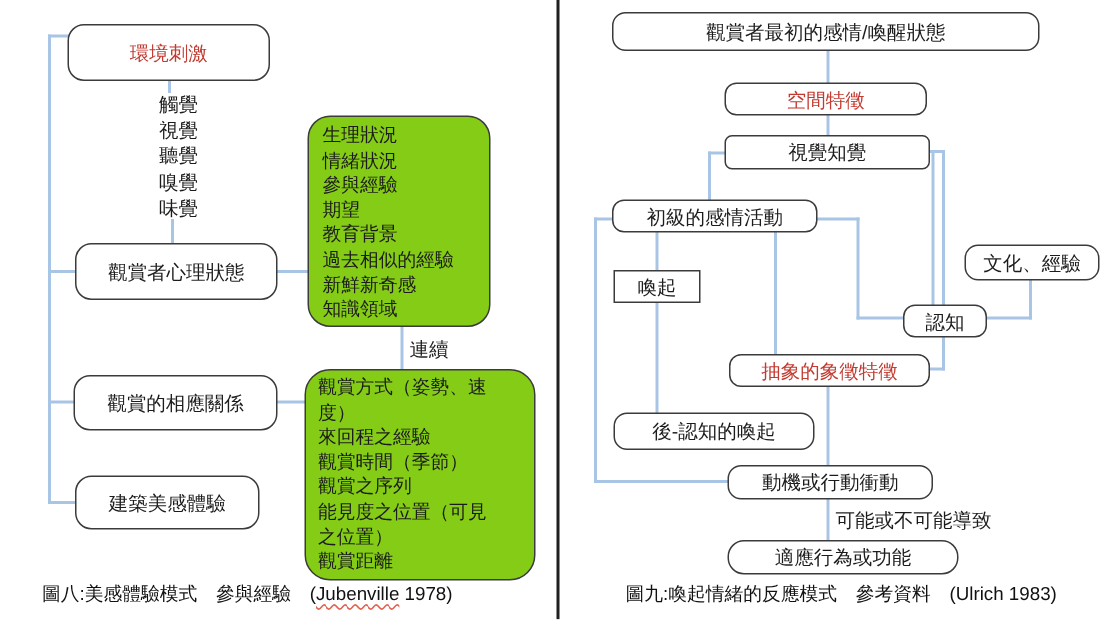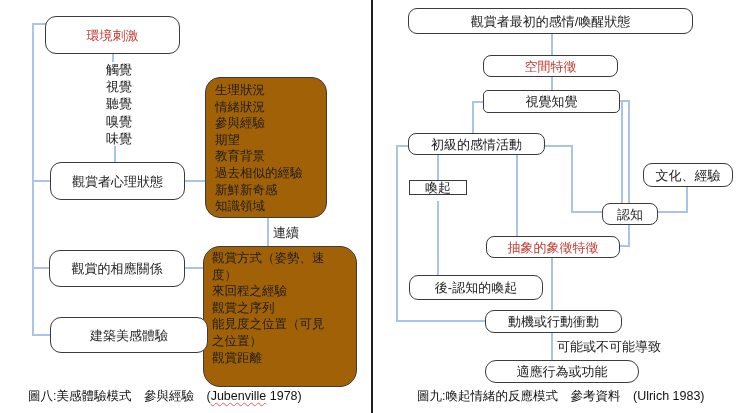--- a/index.html
+++ b/index.html
@@ -16,21 +16,21 @@
   }
   .node{
     position:absolute;box-sizing:border-box;
     border:1.6px solid var(--border);border-radius:9px;background:#fff;
     display:flex;align-items:center;justify-content:center;
     font-size:13px;line-height:1;white-space:nowrap;
   }
   .node .red{color:var(--red);}
   .panel{
     position:absolute;box-sizing:border-box;
-    border:1.6px solid var(--border);border-radius:15px;background:#a16207;
+    border:1.6px solid var(--border);border-radius:15px;background:#84cc16;
     font-size:12.5px;line-height:16.6px;
   }
   .panel > div{white-space:normal;}
   .list{
     position:absolute;font-size:13px;line-height:17.2px;text-align:center;
   }
   .floating-label{
     position:absolute;font-size:13px;line-height:1;white-space:nowrap;
   }
   .line{position:absolute;background:var(--line);}
@@ -93,26 +93,27 @@
 
   <div class="floating-label" style="left:273px;top:226px;">連續</div>
 
   <div class="node" style="left:49px;top:250px;width:136px;height:37px;border-radius:11px;">
     <span>觀賞的相應關係</span>
   </div>
 
   <div class="panel" style="left:203px;top:246px;width:154px;height:141px;padding:3px 26px 0 8px;border-radius:17px;">
       <div>觀賞方式（姿勢、速度）</div>
       <div>來回程之經驗</div>
+      <div>觀賞時間（季節）</div>
       <div>觀賞之序列</div>
       <div>能見度之位置（可見之位置）</div>
       <div>觀賞距離</div>
     </div>
 
-  <div class="node" style="left:50px;top:317px;width:158px;height:36px;border-radius:11px;">
+  <div class="node" style="left:50px;top:317px;width:123px;height:36px;border-radius:11px;">
     <span>建築美感體驗</span>
   </div>
 
   <div class="caption" style="left:28px;top:389px;">
     <span>圖八:美感體驗模式　參與經驗　</span><span>(</span><span class="wavy">Jubenville</span><span> 1978)</span>
   </div>
 
   <div class="divider" style="left:371px;top:0;width:2px;height:413px;"></div>
 
   <div class="line v" style="left:551px;top:32px;height:24px;"></div>
@@ -147,21 +148,21 @@
   </div>
 
   <div class="node" style="left:483px;top:90px;width:137px;height:23px;border-radius:5px;">
     <span>視覺知覺</span>
   </div>
 
   <div class="node" style="left:408px;top:133px;width:137px;height:22px;border-radius:8px;">
     <span>初級的感情活動</span>
   </div>
 
-  <div class="node" style="left:409px;top:180px;width:58px;height:15px;border-radius:0;">
+  <div class="node" style="left:409px;top:180px;width:58px;height:22px;border-radius:0;">
     <span>喚起</span>
   </div>
 
   <div class="node" style="left:643px;top:163px;width:90px;height:24px;border-radius:9px;">
     <span>文化、經驗</span>
   </div>
 
   <div class="node" style="left:602px;top:203px;width:56px;height:22px;border-radius:8px;">
     <span>認知</span>
   </div>

